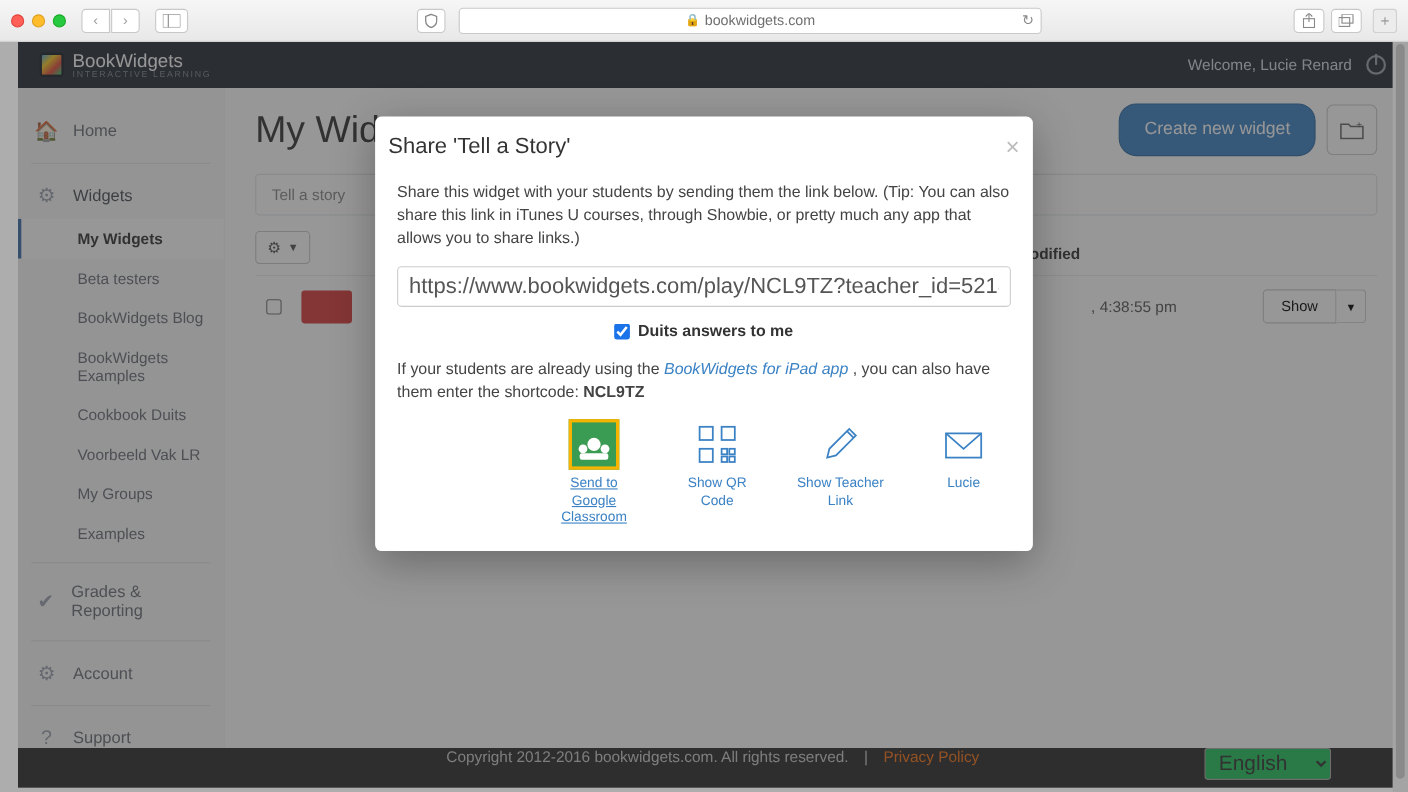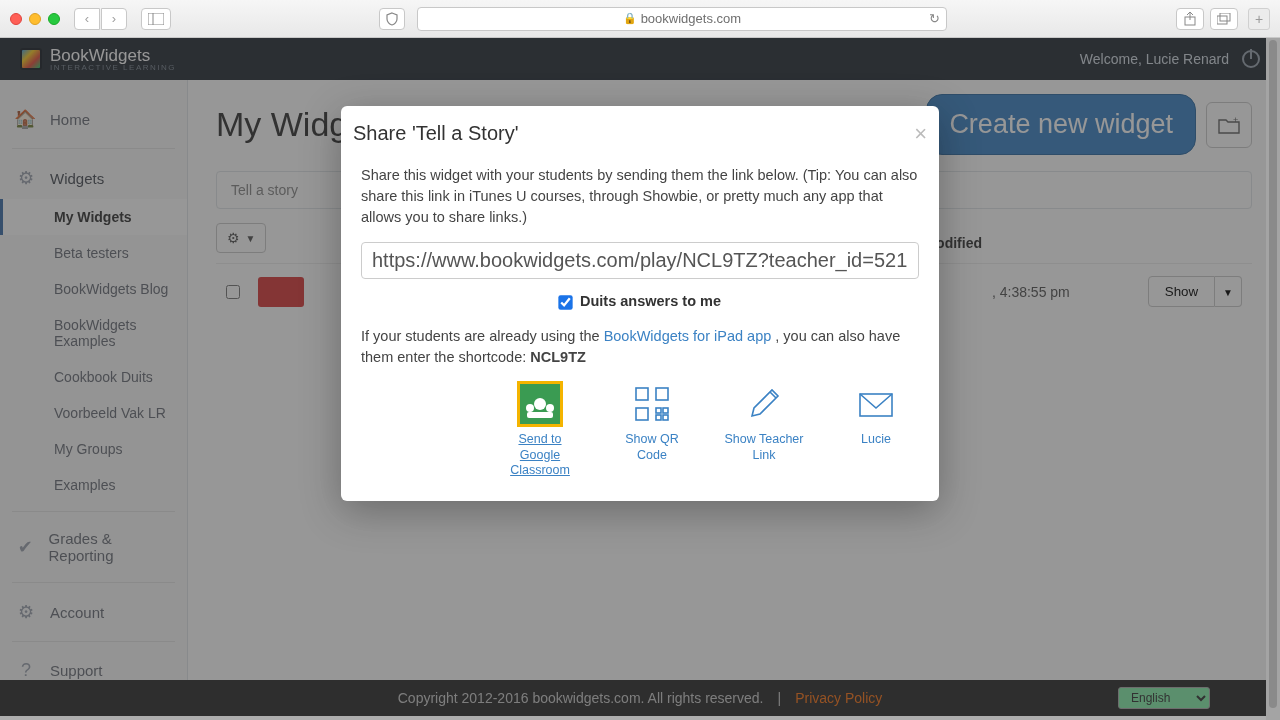--- a/index.html
+++ b/index.html
@@ -42,61 +42,61 @@
 .side-item { display:flex; align-items:center; gap:14px; padding: 10px 16px; color:#6b6f78; font-size:15px; cursor:pointer;}
 .side-item.lvl2 { padding-left: 54px; font-size:14px; color:#6b6f78;}
 .side-item.active { border-left:3px solid #3b6fa8; background:#fff; font-weight:600; color:#333; padding-left:51px;}
 .side-item .sicon { width:20px; font-size:18px; color:#9ca3af; display:flex; justify-content:center;}
 .side-sep { border-top:1px solid #e5e5e5; margin:8px 12px;}
 .side-item.header { color:#4a4f57; font-weight:500;}
 
 .content { flex:1; background:#fff; padding: 14px 28px; position:relative; overflow:hidden;}
 .page-title-row { display:flex; align-items:center; justify-content:space-between; margin-bottom:16px;}
 .page-title { font-size:34px; font-weight:400; color:#333; }
-.create-btn { background:#3b82c4; color:#fff; font-size:27px; padding:14px 22px; border-radius:16px; border:1px solid #2e6ba3; cursor:pointer;}
+.create-btn { background:#3b82c4; color:#fff; font-size:16px; padding:14px 22px; border-radius:16px; border:1px solid #2e6ba3; cursor:pointer;}
 .folder-btn { width:46px; height:46px; border:1px solid #ccc; border-radius:6px; background:#fff; display:flex; align-items:center; justify-content:center; color:#666; cursor:pointer; margin-left:10px;}
 .breadcrumb { border:1px solid #e1e5e9; border-radius:4px; padding:10px 14px; color:#888; margin-bottom:14px;}
 .gear-dd { display:inline-flex; align-items:center; gap:6px; border:1px solid #ccc; border-radius:4px; padding:6px 10px; color:#555; cursor:pointer; margin-bottom:10px;}
 .row { display:flex; align-items:center; padding:12px 10px; border-top:1px solid #eee; gap:18px;}
 .row .thumb { width:46px; height:30px; background:#d83a3a; border-radius:3px; display:flex; align-items:center; justify-content:center; color:#fff; font-size:9px;}
 .row .modified { margin-left:auto; color:#555; padding-right:60px;}
 .show-btn { border:1px solid #ccc; border-radius:4px 0 0 4px; padding:7px 16px; background:#fff; cursor:pointer;}
 .show-dd { border:1px solid #ccc; border-left:none; border-radius:0 4px 4px 0; padding:7px 8px; background:#fff; cursor:pointer;}
 .col-header { color:#333; font-weight:600;}
 
 
-.footer { height:36px; background:#2b2b2b; color:#ccc; display:flex; align-items:center; justify-content:center; font-size:14px; gap:14px; position:relative;}
+.footer { height:36px; background:#2b2b2b; color:#ccc; display:flex; justify-content:center; font-size:14px; gap:14px; position:relative;}
 .footer a { color:#f97316; text-decoration:none;}
-.lang-sel { position:absolute; right:70px; background:#86efac; border:1px solid #aaa; border-radius:3px; padding:2px 22px 2px 8px; font-size:12px; color:#333;}
+.lang-sel { position:absolute; right:70px; background:#22c55e; border:1px solid #aaa; border-radius:3px; padding:2px 22px 2px 8px; font-size:19px; color:#333;}
 
 
 .overlay { position:absolute; inset:0; background:rgba(60,60,60,0.42); display:flex; justify-content:center; align-items:flex-start; z-index:100;}
 .modal { width:598px; background:#fff; border-radius:6px; box-shadow:0 10px 40px rgba(0,0,0,.3); margin-top:68px; overflow:hidden;}
 .modal-head { padding:16px 12px; display:flex; align-items:center; justify-content:space-between;gap:12px;}
 .modal-title { font-size:20px; color:#333; font-weight:400;}
 .modal-close { color:#bbb; font-size:22px; cursor:pointer; background:none; border:none; line-height:1;}
 .modal-body { padding: 4px 20px 22px; color:#444; font-size:14.5px; line-height:1.45;}
 .share-desc { margin-bottom:14px;}
 .url-input { width:100%; font-size:20px; padding:6px 10px; border:1px solid #ccc; border-radius:4px; color:#555; margin-bottom:12px;}
 .send-row { text-align:center; margin-bottom:14px; font-weight:600; color:#333;}
 .send-row input { accent-color:#1a73e8; transform:scale(1.1); margin-right:4px; vertical-align:middle;}
 .ipad-note { margin-bottom:14px;}
-.ipad-note a { color:#3b82c4; text-decoration:none;}
+.ipad-note a { color:#3b82c4; text-decoration:none;font-style:italic;}
 .ipad-note b { font-weight:600;}
 .share-options { display:flex; justify-content:flex-end; gap:26px; text-align:center;}
 .share-opt { width:86px; cursor:pointer; color:#3b82c4; font-size:12.5px; line-height:1.25;}
 .share-opt .ico { height:44px; display:flex; align-items:center; justify-content:center; margin-bottom:6px;}
 .share-opt.active span { text-decoration:underline;}
 .gc-badge { width:46px; height:46px; background:#3a9b52; border:3px solid #f4b400; position:relative; display:flex; align-items:center; justify-content:center;}
 .gc-badge .ppl { width:12px; height:12px; background:#fff; border-radius:50%; box-shadow:-10px 4px 0 -2px #fff, 10px 4px 0 -2px #fff;}
 .gc-badge .bar { position:absolute; bottom:6px; width:26px; height:6px; background:#fff; border-radius:2px;}
 .qr-ico svg, .pencil-ico svg, .mail-ico svg { width:40px; height:40px; stroke:#3b82c4; fill:none; stroke-width:1.6;}
 .checkbox { width:14px; height:14px;}
 
-.dimmed { filter:brightness(.85);}
+.dimmed { filter:brightness(.85);margin-left:16px;}
 
 .page-scroll { position:absolute; right:0; top:38px; bottom:0; width:14px; background:#f0f0f0;}
 .scrollbar-thumb { background:#c3c3c3; border-radius:7px; width:8px; margin:2px auto; height:98%;}
 </style>
 </head>
 <body>
 
 <div class="browser-chrome">
   <div class="traffic">
     <div class="tdot red"></div>

